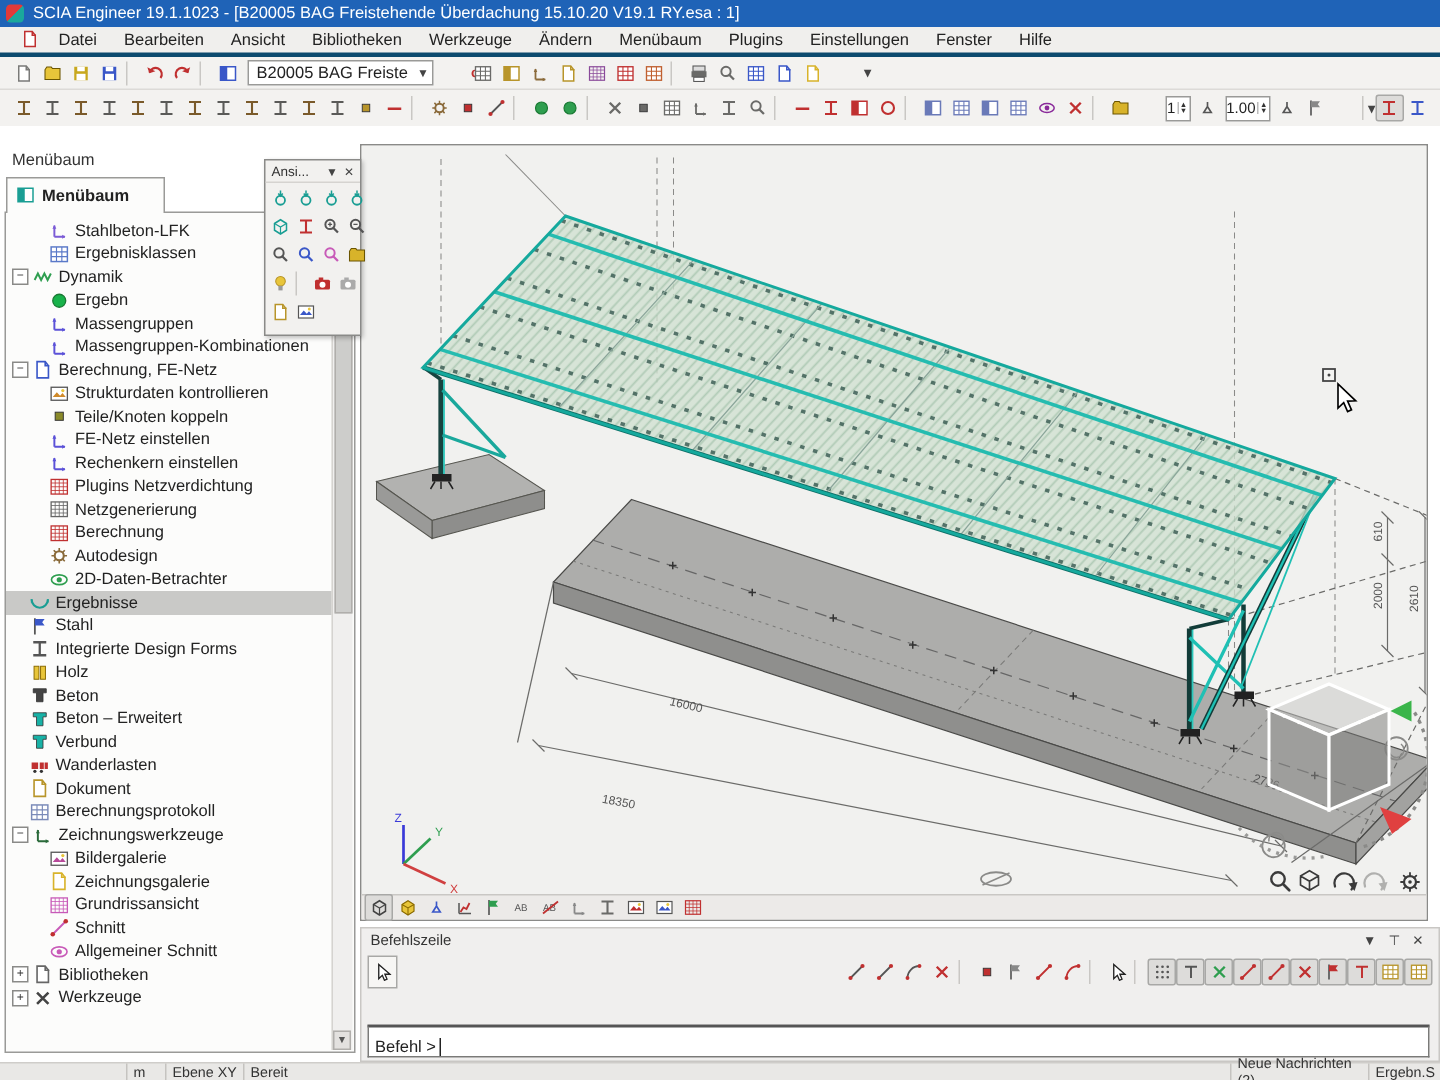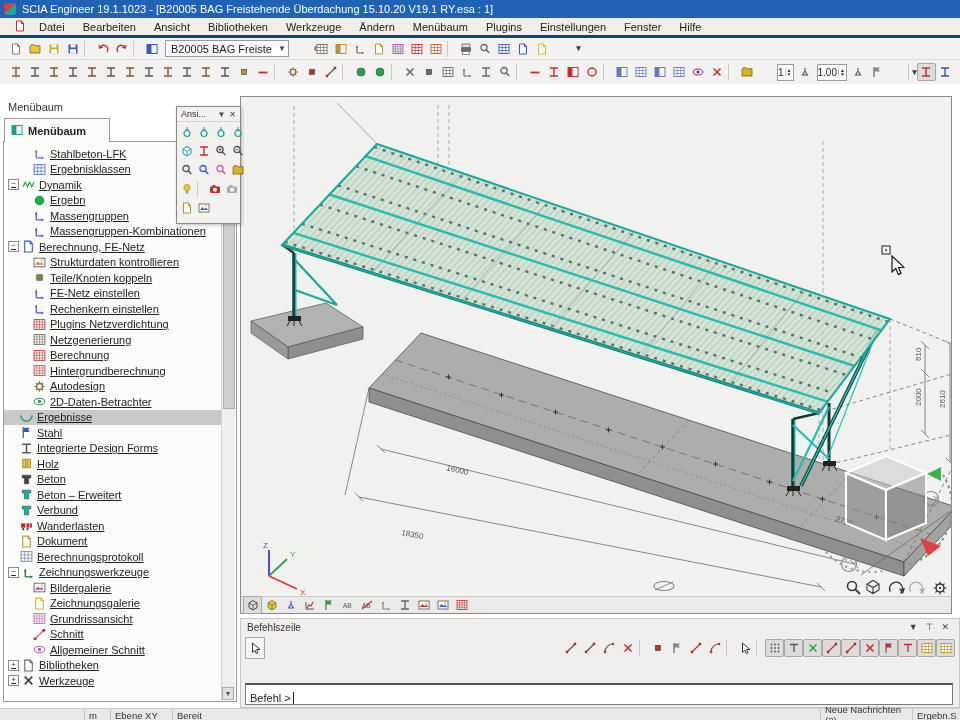--- a/index.html
+++ b/index.html
@@ -30,21 +30,21 @@
   .spin{height:17px;width:34px;background:#fff;border:1px solid #9a9a98;display:flex;align-items:center;margin:0 2px;box-sizing:border-box;}
   .spin .val{flex:1;text-align:right;padding-right:1px;font-size:10px;}
   .spin .ud{display:flex;flex-direction:column;font-size:5px;color:#333;line-height:4px;padding:0 1px;border-left:1px solid #bbb;}
   
   #sidebar-caption{position:absolute;left:8px;top:101px;font-size:11px;color:#333;}
   #sidebar-tab{position:absolute;left:4px;top:118px;width:106px;height:24px;background:#fcfcfb;border:1px solid #9a9a98;border-bottom:none;
     display:flex;align-items:center;gap:4px;padding-left:6px;box-sizing:border-box;font-weight:bold;z-index:2;}
   #sidebar-tab svg{width:13px;height:13px;}
   #tree-panel{position:absolute;left:3px;top:141px;width:234px;height:561px;background:#fcfcfb;border:1px solid #9a9a98;box-sizing:border-box;}
   #tree{position:absolute;left:0;top:4px;right:14px;bottom:0;overflow:hidden;}
-  .trow{height:15.5px;display:flex;align-items:center;white-space:nowrap;font-size:11px;text-decoration:underline;}
+  .trow{height:15.5px;display:flex;align-items:center;white-space:nowrap;font-size:11px;}
   .trow.sel{background:#c9c9c7;}
   .exp{width:9px;height:9px;border:1px solid #8a8a88;background:#fff;font-size:8px;line-height:7px;text-align:center;color:#333;
     margin:0 3px 0 4px;flex:0 0 auto;}
   .expblank{width:13px;height:9px;margin:0 3px 0 0;flex:0 0 auto;}
   .tico{width:13px;height:13px;margin-right:4px;flex:0 0 auto;}
   .d1{padding-left:29px;}
   #tree-scroll{position:absolute;right:1px;top:1px;width:13px;bottom:1px;background:#f0efee;border-left:1px solid #d5d3d0;}
   #tree-thumb{position:absolute;left:1px;top:14px;width:10px;height:250px;background:#cdcdcb;border:1px solid #b0aeab;}
   .scrollbtn{position:absolute;left:0px;width:12px;height:13px;background:#e3e1df;border:1px solid #b0aeab;font-size:7px;
     display:flex;align-items:center;justify-content:center;color:#555;box-sizing:border-box;}
@@ -729,26 +729,20 @@
             </svg>
             <span>Netzgenerierung</span>
           </div>
           <div class="trow d1">
             <svg viewBox="0 0 12 12" class="tico" style="color: rgb(192, 48, 48);">
               <use href="#s-net" xlink:href="#s-net"></use>
             </svg>
             <span>Berechnung</span>
           </div>
           <div class="trow d1">
-            <svg viewBox="0 0 12 12" class="tico" style="color: rgb(192, 64, 64);">
-              <use href="#s-net" xlink:href="#s-net"></use>
-            </svg>
-            <span>Hintergrundberechnung</span>
-          </div>
-          <div class="trow d1">
             <svg viewBox="0 0 12 12" class="tico" style="color: rgb(138, 106, 58);">
               <use href="#s-gear" xlink:href="#s-gear"></use>
             </svg>
             <span>Autodesign</span>
           </div>
           <div class="trow d1">
             <svg viewBox="0 0 12 12" class="tico" style="color: rgb(46, 158, 79);">
               <use href="#s-eye2" xlink:href="#s-eye2"></use>
             </svg>
             <span>2D-Daten-Betrachter</span>
@@ -1361,18 +1355,18 @@
     </div>
     <div id="cmdinput">
       <span>Befehl &gt;</span>
       <span class="caret"></span>
     </div>
   </div>
 
   <div id="statusbar">
     <span class="sbcell" style="left:84px;width:26px">m</span>
     <span class="sbcell" style="left:110px;width:52px">Ebene XY</span>
-    <span class="sbcell" style="left:172px;width:86px">Bereit</span>
+    <span class="sbcell" style="left:162px;width:86px">Bereit</span>
     <span class="sbcell" style="left:820px;width:92px">Neue Nachrichten (2)</span>
     <span class="sbcell" style="left:912px;width:48px">Ergebn.S</span>
   </div>
 
 </div>
 
 </body></html>

